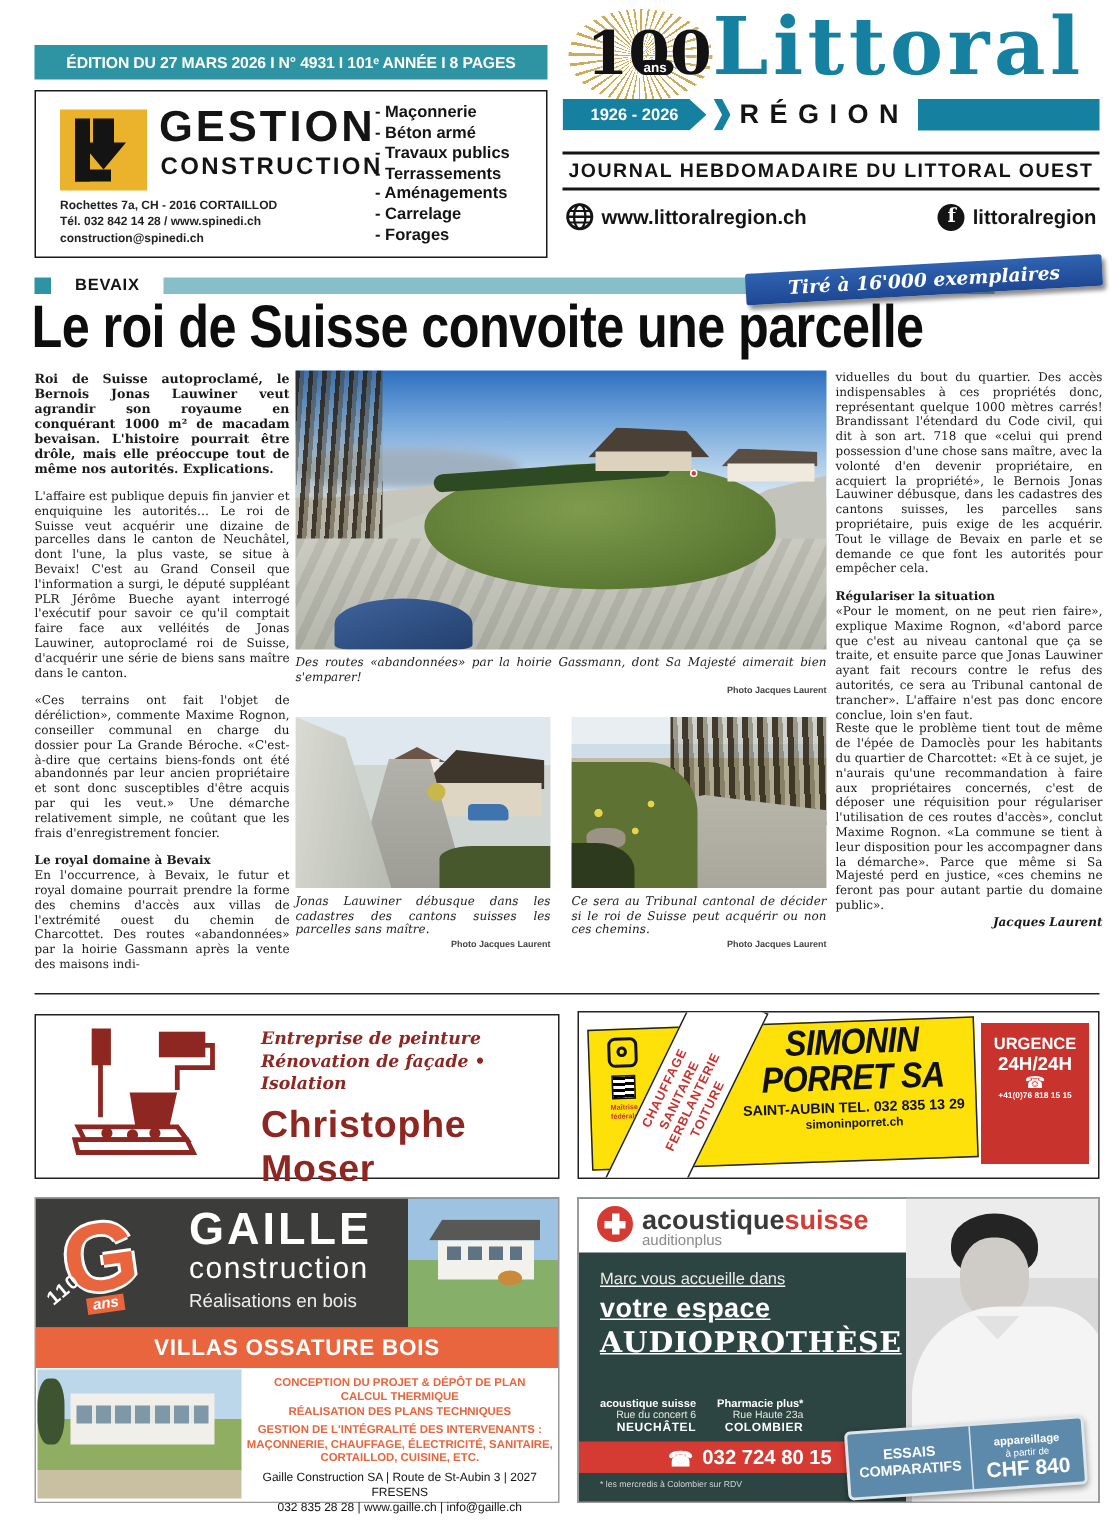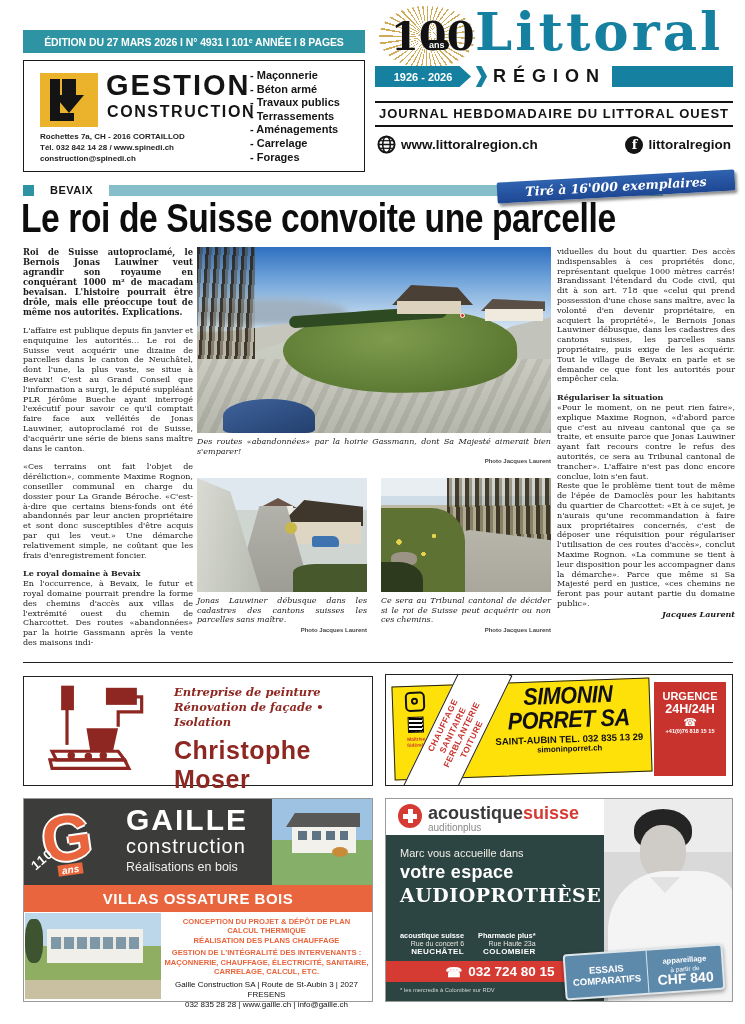--- a/index.html
+++ b/index.html
@@ -208,21 +208,21 @@
       background-size:5px 14px,14px 5px; background-position:center; background-repeat:no-repeat; }
   .ac-brand { font-size:18px; font-weight:bold; line-height:18px; color:#3a3a3a; }
   .ac-brand .red { color:#d63b33; }
   .ac-sub { font-size:10px; color:#8a8a8a; }
   .ac-man { position:absolute; right:0; top:0; width:128px; height:204px;
       background:linear-gradient(180deg,#ececec 0 26%,#d9d9d9 26% 60%,#cfcfcf); }
   .ac-man .hair { position:absolute; right:40px; top:10px; width:58px; height:42px; background:#242424; border-radius:50% 50% 42% 42%; }
   .ac-man .face { position:absolute; right:46px; top:26px; width:46px; height:54px; background:#cfcbc7; border-radius:46%; }
   .ac-man .shirt { position:absolute; right:-6px; top:72px; width:130px; height:132px; background:#f4f4f4; border-radius:45% 30% 0 0; }
   .ac-man .collar { position:absolute; right:52px; top:78px; width:30px; height:16px; background:#e2e2e2; clip-path:polygon(0 0,50% 100%,100% 0); }
-  .ac-body { position:absolute; left:14px; top:48px; width:210px; color:#fff; }
+  .ac-body { position:absolute; left:14px; top:48px; width:210px; color:#fff;text-decoration:underline; }
   .ac-i1 { font-size:11px; color:#f0ede6; }
   .ac-i2 { font-size:18px; font-weight:bold; margin-top:3px; letter-spacing:.3px; }
   .ac-i3 { font-family:"DejaVu Serif",serif; font-size:19px; font-weight:bold; letter-spacing:.5px; margin-top:1px; }
   .ac-locs { position:absolute; left:14px; top:132px; width:206px; display:flex; gap:14px; color:#fff; text-align:right; }
   .ac-loc .n { font-size:7.4px; font-weight:bold; }
   .ac-loc .s { font-size:7px; color:#e8e5de; }
   .ac-loc .c { font-size:8px; font-weight:bold; letter-spacing:.4px; }
   .ac-redbar { position:absolute; left:0; top:162px; width:228px; height:21px; background:#d63b33; color:#fff;
       display:flex; align-items:center; justify-content:center; gap:6px; font-size:13.5px; font-weight:bold; }
   .ac-foot { position:absolute; left:14px; top:188px; font-size:5.8px; color:#cfd8d4; }
@@ -472,24 +472,24 @@
     <div class="ga-bar">VILLAS OSSATURE BOIS</div>
     <div class="ga-bottom">
       <div class="ga-photo-bot">
         <div class="hs"></div>
         <div class="gl"></div>
         <div class="tr"></div>
       </div>
       <div class="ga-txt">
         <div class="ga-or">CONCEPTION DU PROJET &amp; DÉPÔT DE PLAN</div>
         <div class="ga-or">CALCUL THERMIQUE</div>
-        <div class="ga-or">RÉALISATION DES PLANS CHAUFFAGE</div>
+        <div class="ga-or">RÉALISATION DES PLANS TECHNIQUES</div>
         <div class="ga-or gap">GESTION DE L'INTÉGRALITÉ DES INTERVENANTS :</div>
         <div class="ga-or">MAÇONNERIE, CHAUFFAGE, ÉLECTRICITÉ, SANITAIRE,</div>
-        <div class="ga-or">CARRELAGE, CALCUL, ETC.</div>
+        <div class="ga-or">CORTAILLOD, CUISINE, ETC.</div>
         <div class="ga-contact">
           <div>Gaille Construction SA | Route de St-Aubin 3 | 2027 FRESENS</div>
           <div>032 835 28 28 | www.gaille.ch | info@gaille.ch</div>
         </div>
       </div>
     </div>
   </div>
 
   <div class="acou">
     <div class="ac-head"></div>

